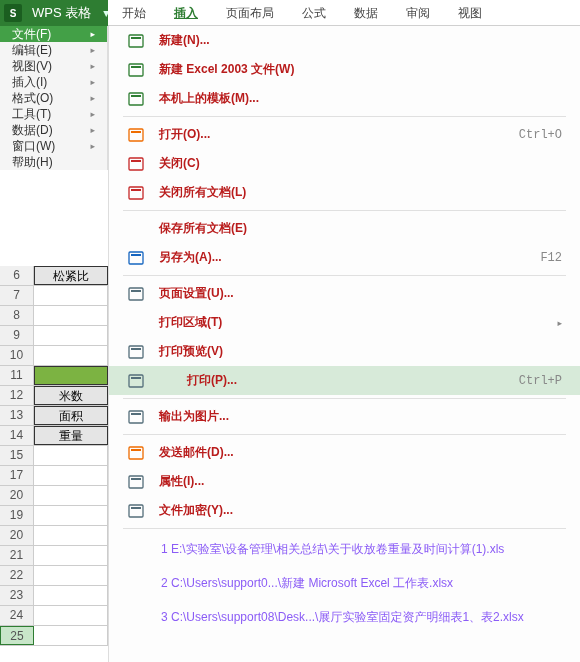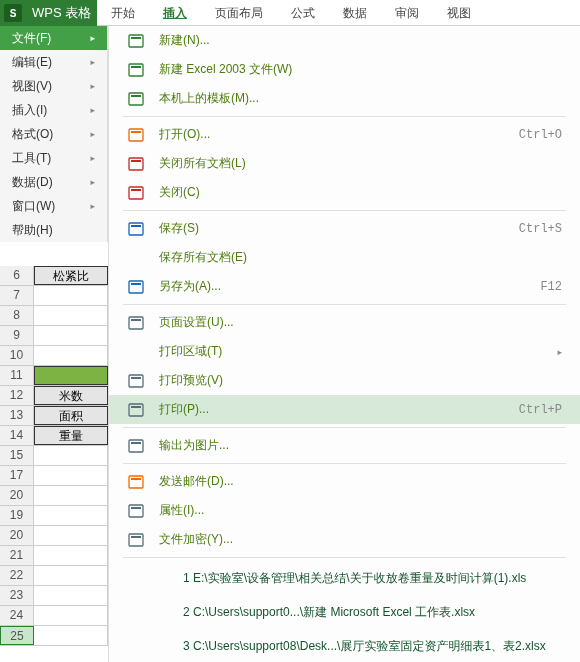--- a/index.html
+++ b/index.html
@@ -3,48 +3,48 @@
 <meta charset="utf-8">
 <style>
 * { margin: 0; padding: 0; box-sizing: border-box; font-family: "Microsoft YaHei", "SimSun", sans-serif; font-size: 12px; }
 body { background: #fff; width: 580px; height: 662px; overflow: hidden; position: relative; }
 
 .titlebar { height: 26px; background: #2e7d32; display: flex; align-items: center; color: #fff; }
 .app-icon { width: 18px; height: 18px; background: #1b5e20; margin: 0 4px; border-radius: 2px; display:flex;align-items:center;justify-content:center;color:#fff;font-size:10px;font-weight:bold;}
 .app-name { padding: 0 6px; font-size: 13px; }
 .app-drop { padding: 0 6px; color:#dfe; }
 
-.ribbon-tabs { height: 26px; background: #fff; display: flex; border-bottom: 1px solid #d0d0d0; position:absolute; left:97px; top:0; right:0; z-index:5;}
+.ribbon-tabs { height: 26px; background: #fff; display: flex; border-bottom: 1px solid #d0d0d0; position:absolute; left:108px; top:0; right:0; z-index:5;}
 .ribbon-tab { padding: 0 14px; line-height: 26px; color: #444; cursor: pointer; }
 .ribbon-tab.selected { color: #2e7d32; font-weight: bold; background:#fff;text-decoration:underline;}
 
 .sidebar { position: absolute; left: 0; top: 26px; width: 108px; background: #f5f5f5; border-right: 1px solid #ddd; }
-.side-item { height: 16px; line-height: 28px; padding: 12px 12px; display:flex; justify-content:space-between; align-items:center; color:#333; cursor:pointer;}
+.side-item { height: 16px; line-height: 28px; padding: 0 12px; display:flex; justify-content:space-between; align-items:center; color:#333; cursor:pointer;}
 .side-item.active { background: #43a047; color:#fff; }
 .side-arrow { font-size: 9px; color:#888; }
 .side-item.active .side-arrow { color:#fff; }
 
 .sheet-area { position: absolute; left:0; top: 266px; width: 108px; }
 .row { display:flex; height:20px; border-bottom:1px solid #ccc;}
 .rowhdr { width: 34px; text-align:center; background:#f0f0f0; border-right:1px solid #ccc; line-height:19px; color:#555;}
 .rowhdr.sel { background:#c8e6c9; border:1px solid #2e7d32;}
 .cell { flex:1; border-right:1px solid #ccc; line-height:19px; text-align:center;}
 .cell.yellow { background:#e5e5e5; border:1px solid #333;}
 .cell.green { background:#7cb342; border:1px solid #333;}
 
 .dropdown { position:absolute; left:108px; top:26px; right:0; bottom:0; background:#fdfdfd; border-left:1px solid #ddd; }
 .menu-item { height:29px; display:flex; align-items:center; padding: 0 18px; position:relative; cursor:pointer;}
-.menu-item.highlight { background:#d7ead9; }
+.menu-item.highlight { background:#d7ead9;gap:28px; }
 .menu-sep { height:1px; background:#e0e0e0; margin: 3px 14px; }
 .mi-icon { width:18px; height:16px; margin-right:14px; display:flex;align-items:center;justify-content:center; }
 .mi-icon svg { width:16px; height:16px; }
-.mi-label { flex:1; color:#4d7c0f; }
+.mi-label { flex:1; color:#b91c1c;font-weight:bold; }
 .mi-shortcut { color:#888;font-family:Liberation Mono, monospace; }
 .mi-sub { font-size:9px; color:#888; margin-left:4px;}
-.recent { padding: 6px 18px 6px 74px; color:#14532d; line-height:22px; cursor:pointer; white-space:nowrap; overflow:hidden; text-overflow:ellipsis;}
+.recent { padding: 6px 18px 6px 52px; color:#8b5cf6; line-height:22px; cursor:pointer; white-space:nowrap; overflow:hidden; text-overflow:ellipsis;}
 </style>
 </head>
 <body>
 
 <div class="titlebar">
   <div class="app-icon">S</div>
   <div class="app-name">WPS 表格</div>
   <div class="app-drop">▾</div>
 </div>
 
@@ -214,42 +214,32 @@
       <span class="mi-label">打开(O)...</span>
       <span class="mi-shortcut">Ctrl+O</span>
     </div>
     <div class="menu-item">
       <span class="mi-icon">
         <svg viewBox="0 0 16 16">
           <rect x="1" y="2" width="14" height="12" rx="1" fill="none" stroke="#c62828" stroke-width="1.3"></rect>
           <rect x="3" y="4" width="10" height="2" fill="#c62828"></rect>
         </svg>
       </span>
-      <span class="mi-label">关闭所有文档(L)</span>
+      <span class="mi-label">关闭(C)</span>
     </div>
     <div class="menu-item">
       <span class="mi-icon">
         <svg viewBox="0 0 16 16">
           <rect x="1" y="2" width="14" height="12" rx="1" fill="none" stroke="#c62828" stroke-width="1.3"></rect>
           <rect x="3" y="4" width="10" height="2" fill="#c62828"></rect>
         </svg>
       </span>
-      <span class="mi-label">关闭(C)</span>
-    </div>
-    <div class="menu-sep"></div>
-    <div class="menu-item">
-      <span class="mi-icon">
-        <svg viewBox="0 0 16 16">
-          <rect x="1" y="2" width="14" height="12" rx="1" fill="none" stroke="#1565c0" stroke-width="1.3"></rect>
-          <rect x="3" y="4" width="10" height="2" fill="#1565c0"></rect>
-        </svg>
-      </span>
-      <span class="mi-label">保存(S)</span>
-      <span class="mi-shortcut">Ctrl+S</span>
-    </div>
+      <span class="mi-label">关闭所有文档(L)</span>
+    </div>
+    <div class="menu-sep"></div>
     <div class="menu-item">
       <span class="mi-icon"></span>
       <span class="mi-label">保存所有文档(E)</span>
     </div>
     <div class="menu-item">
       <span class="mi-icon">
         <svg viewBox="0 0 16 16">
           <rect x="1" y="2" width="14" height="12" rx="1" fill="none" stroke="#1565c0" stroke-width="1.3"></rect>
           <rect x="3" y="4" width="10" height="2" fill="#1565c0"></rect>
         </svg>

